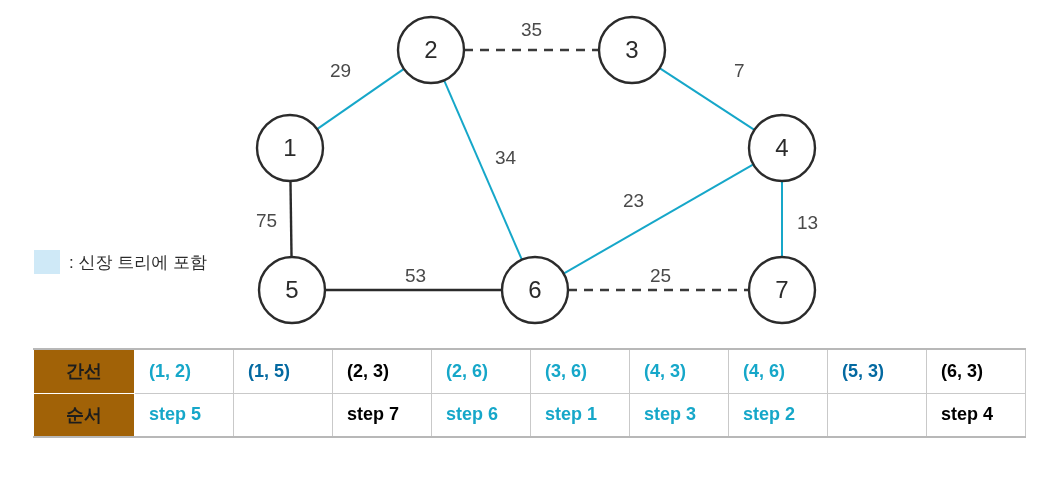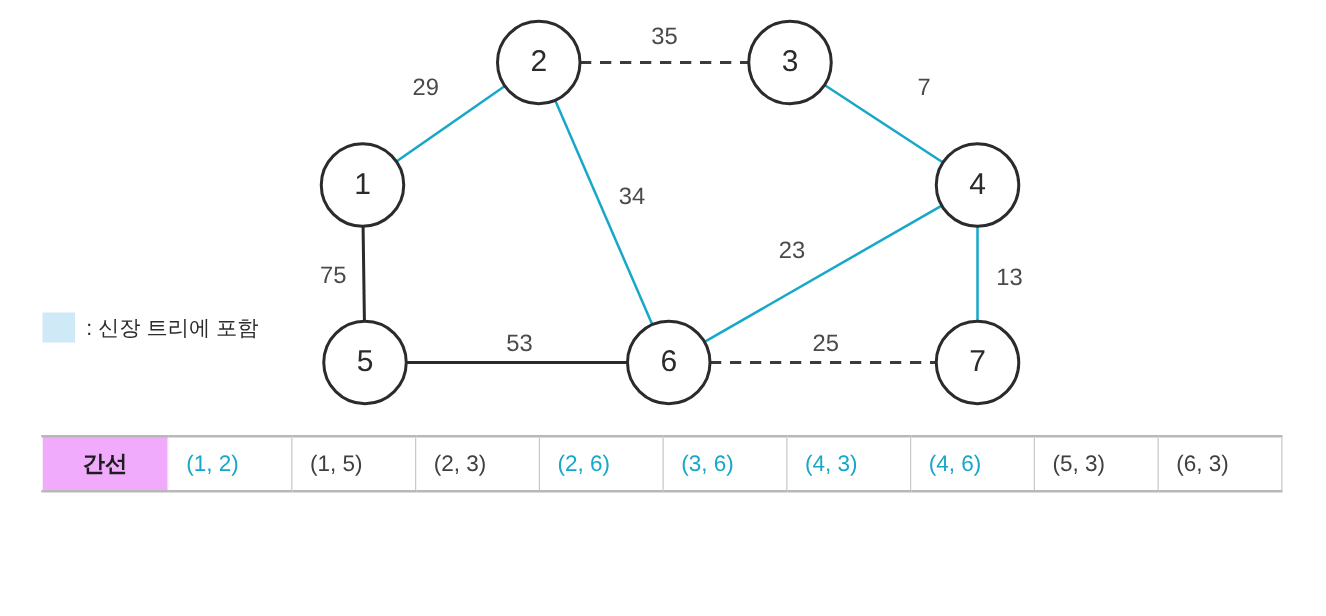--- a/index.html
+++ b/index.html
@@ -77,33 +77,34 @@
     table-layout: fixed;
   }
   #edge-table tr { height: 44px; }
   #edge-table td {
     border: 1px solid #c9c9c9;
     font-size: 18px;
     padding: 0 0 0 14px;
     text-align: left;
     background: #ffffff;
     white-space: nowrap;
+    font-weight: bold;
   }
   #edge-table td.row-head {
-    background: #f0abfc;
+    background: #a16207;
     color: #1d1d1d;
     font-weight: bold;
     text-align: center;
     padding: 0;
     border-color: #ffffff;
     width: 100px;
   }
   td.included { color: #16a7c9; }
-  td.excluded { color: #404040; }
-  td.plain    { color: #404040; }
+  td.excluded { color: #000000; }
+  td.plain    { color: #0369a1; }
   #edge-table tbody tr:first-child td { border-top: 2px solid #b8b8b8; }
   #edge-table tbody tr:last-child td { border-bottom: 2px solid #b8b8b8; }
 </style>
 </head>
 <body>
 
 <div id="graph-area">
   <svg id="graph-svg" width="1061" height="345">
       <line x1="317.0977035008099" y1="129.16613515546544" x2="403.9022964991901" y2="68.83386484453455" stroke="#16a7c9" stroke-width="2"></line>
       <line x1="290.4647426384058" y1="180.996727326813" x2="291.5352573615942" y2="257.003272673187" stroke="#2b2b2b" stroke-width="2.4"></line>
@@ -158,14 +159,26 @@
         <td class="included">(1, 2)</td>
         <td class="plain">(1, 5)</td>
         <td class="excluded">(2, 3)</td>
         <td class="included">(2, 6)</td>
         <td class="included">(3, 6)</td>
         <td class="included">(4, 3)</td>
         <td class="included">(4, 6)</td>
         <td class="plain">(5, 3)</td>
         <td class="excluded">(6, 3)</td>
       </tr>
+      <tr>
+        <td class="row-head">순서</td>
+        <td class="included">step 5</td>
+        <td class="plain"></td>
+        <td class="excluded">step 7</td>
+        <td class="included">step 6</td>
+        <td class="included">step 1</td>
+        <td class="included">step 3</td>
+        <td class="included">step 2</td>
+        <td class="plain"></td>
+        <td class="excluded">step 4</td>
+      </tr>
     </tbody>
 </table>
 
 </body></html>

